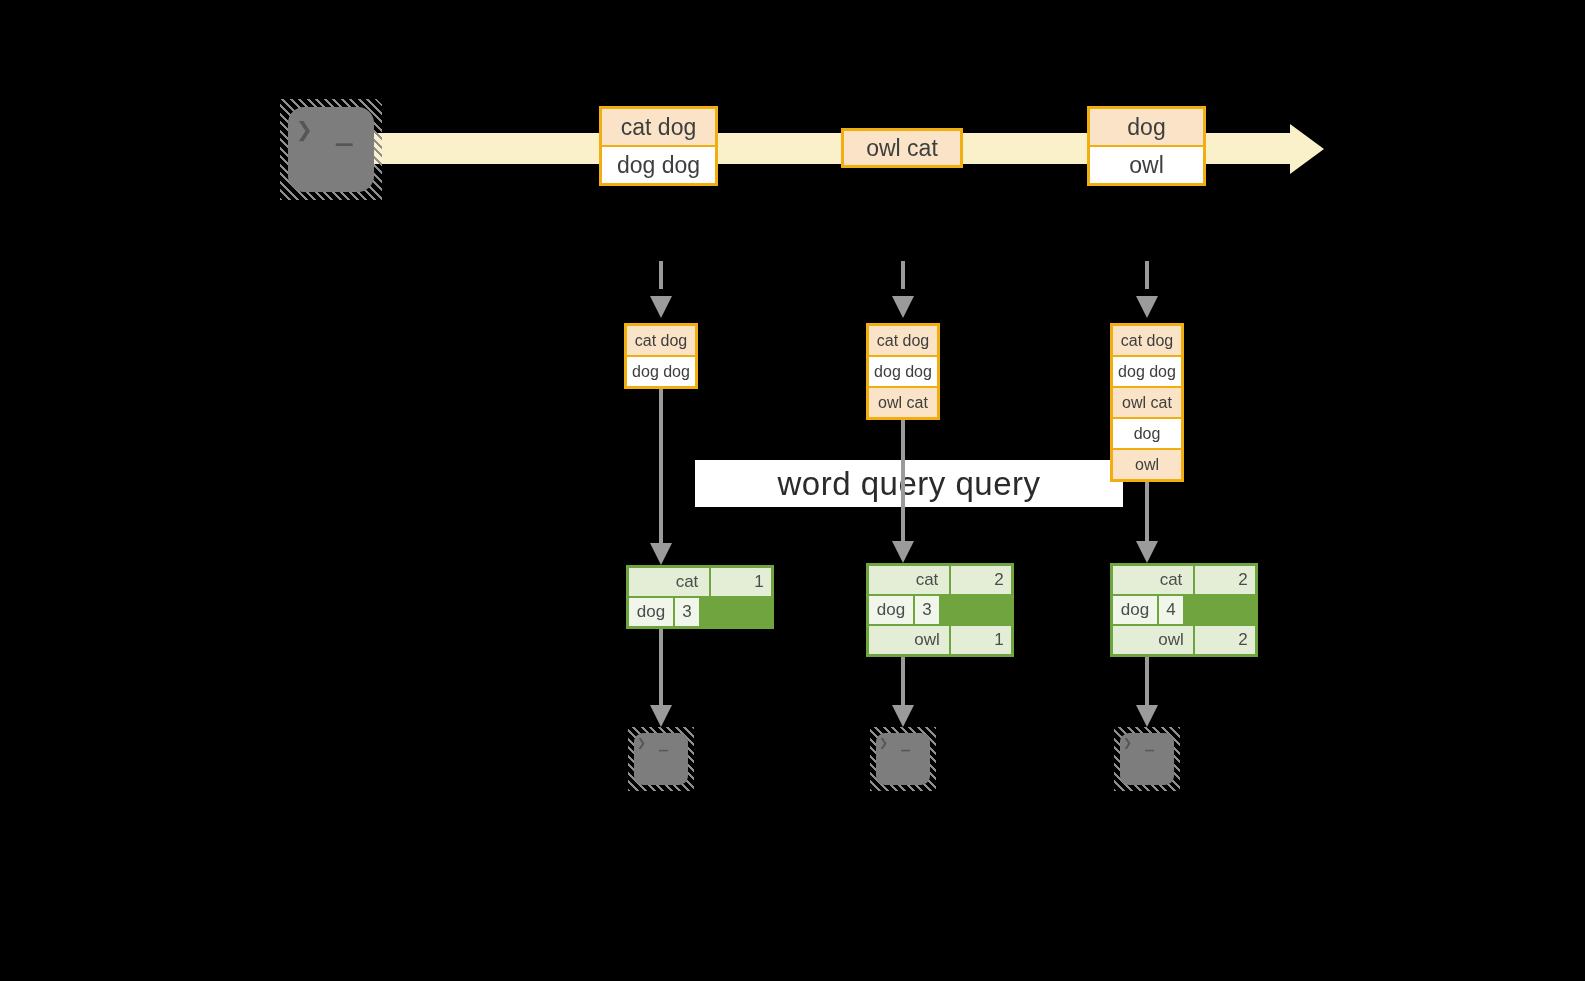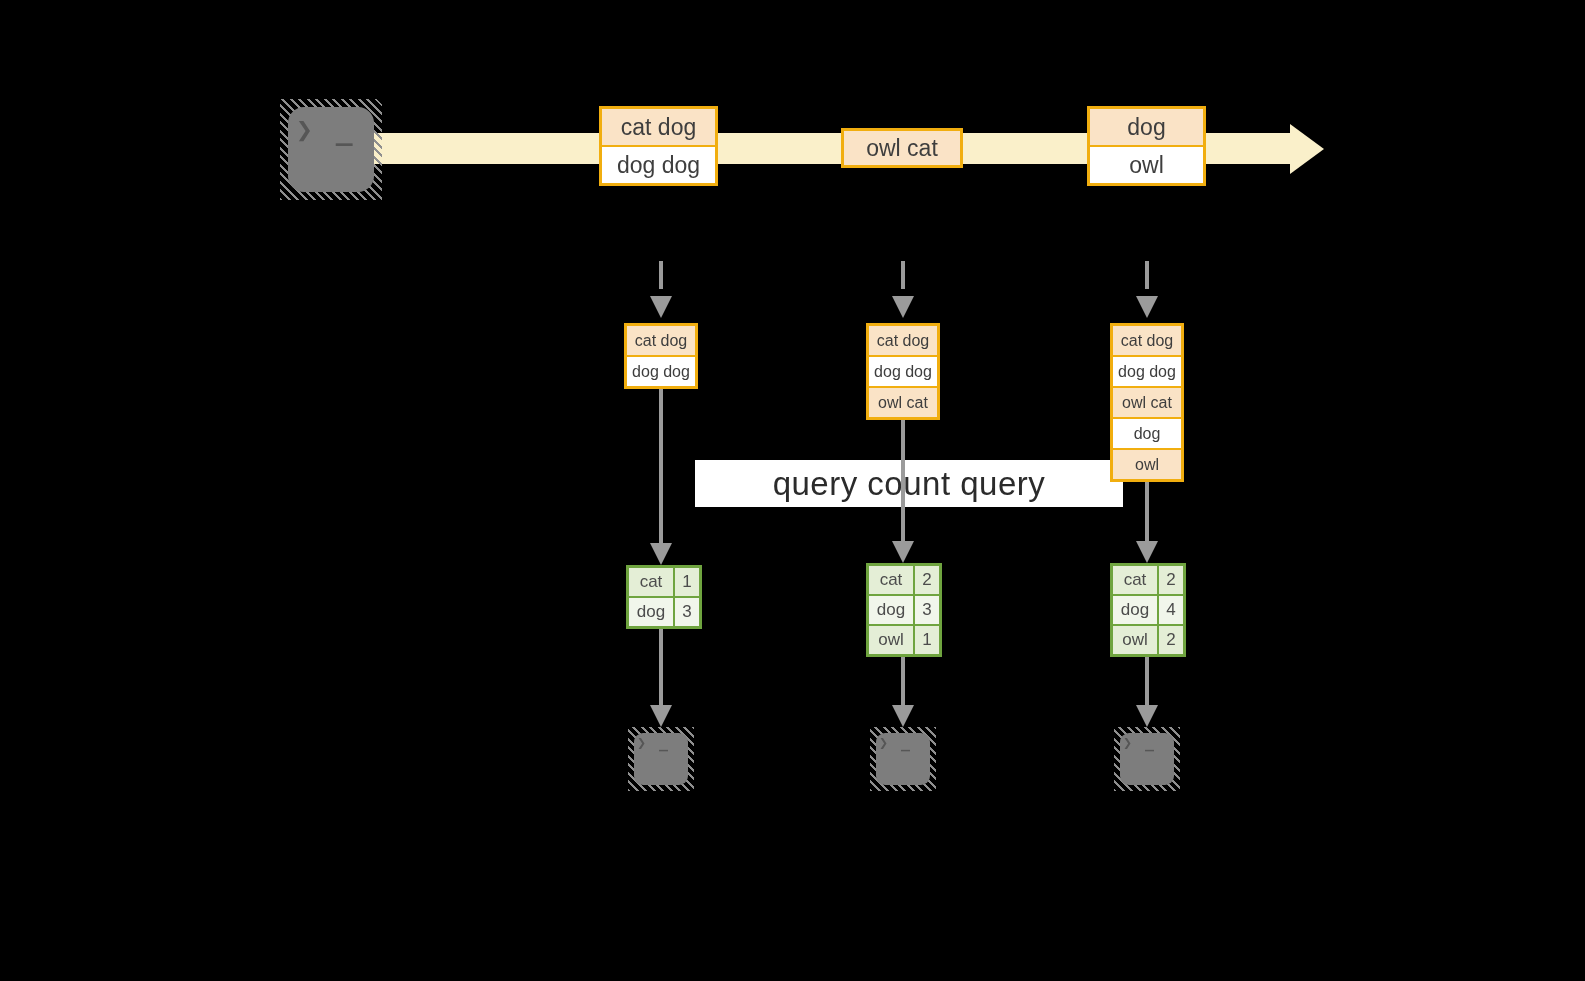--- a/index.html
+++ b/index.html
@@ -36,21 +36,21 @@
 
   
   .gtable{position:absolute;border:3px solid #6fa43f;display:flex;flex-direction:column;
           box-sizing:border-box;z-index:3;background:#6fa43f;}
   .grow{display:flex;}
   .grow + .grow{border-top:2px solid #6fa43f;}
   .gword{width:44px;height:28px;display:flex;align-items:center;justify-content:center;
          font-size:17px;color:#4c4c4c;border-right:2px solid #6fa43f;}
   .gnum{width:24px;height:28px;display:flex;align-items:center;justify-content:center;
         font-size:17px;color:#4c4c4c;}
-  .row-a .gword,.row-a .gnum{background:#e4eed6;}
+  .row-a .gword,.row-a .gnum{background:#e4eed6;padding-left:36px;}
   .row-b .gword,.row-b .gnum{background:#f1f6eb;}
 
   
   .term{position:absolute;z-index:2;
         background:repeating-linear-gradient(45deg,#8f8f8f 0 2px,rgba(0,0,0,0) 2px 6px);}
   .term-inner{position:absolute;background:#7d7d7d;}
   .term-lg .term-inner{left:8px;top:8px;right:8px;bottom:8px;border-radius:16px;}
   .term-sm .term-inner{left:6px;top:6px;right:6px;bottom:6px;border-radius:9px;}
   .glyph{position:absolute;color:#565656;font-weight:bold;
          font-family:"DejaVu Sans Mono","Liberation Mono",monospace;}
@@ -99,21 +99,21 @@
     <div class="ocell cell-a small">owl cat</div>
   </div>
   <div class="obox" style="left:1110px;top:323px;width:74px">
     <div class="ocell cell-a small">cat dog</div>
     <div class="ocell cell-b small">dog dog</div>
     <div class="ocell cell-a small">owl cat</div>
     <div class="ocell cell-b small">dog</div>
     <div class="ocell cell-a small">owl</div>
   </div>
 
-  <div class="qbox">query count query</div>
+  <div class="qbox">word query query</div>
 
   <div class="vline" style="left:659px;top:389px;height:156px"></div>
   <div class="vhead" style="left:650px;top:543px"></div>
   <div class="vline" style="left:901px;top:420px;height:123px"></div>
   <div class="vhead" style="left:892px;top:541px"></div>
   <div class="vline" style="left:1145px;top:482px;height:61px"></div>
   <div class="vhead" style="left:1136px;top:541px"></div>
 
   <div class="gtable" style="left:626px;top:565px">
     <div class="grow row-a">

